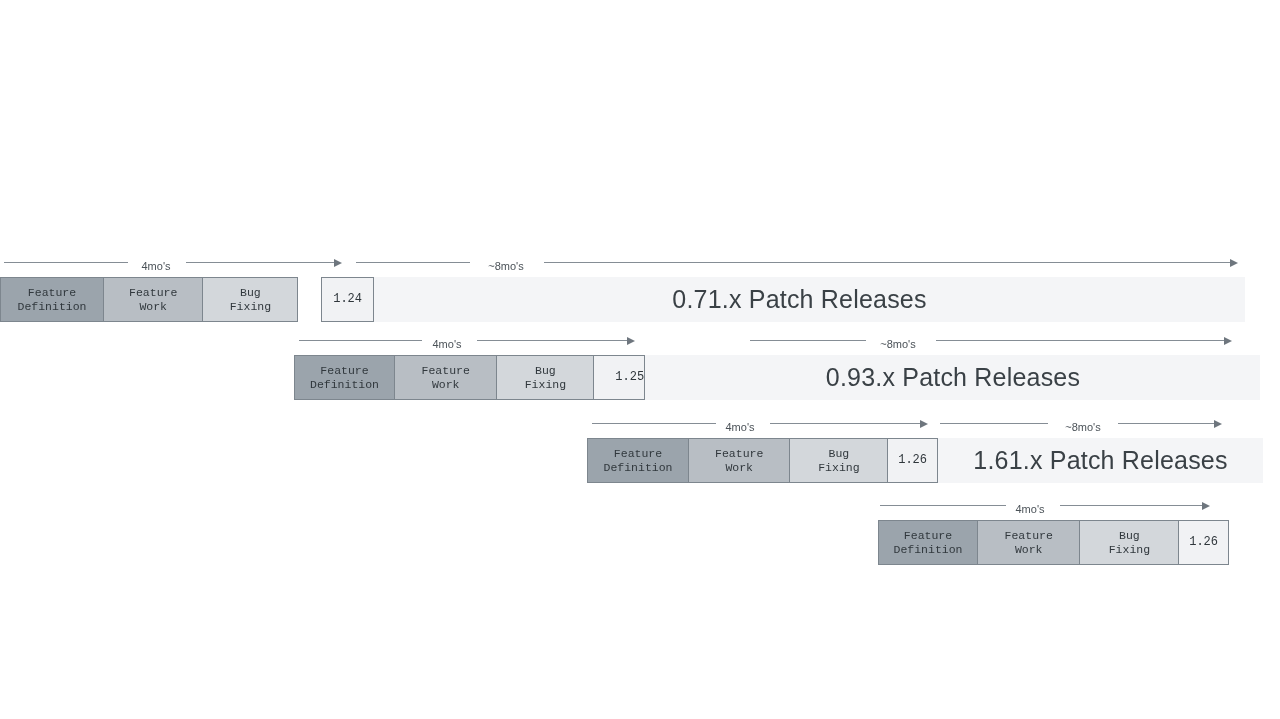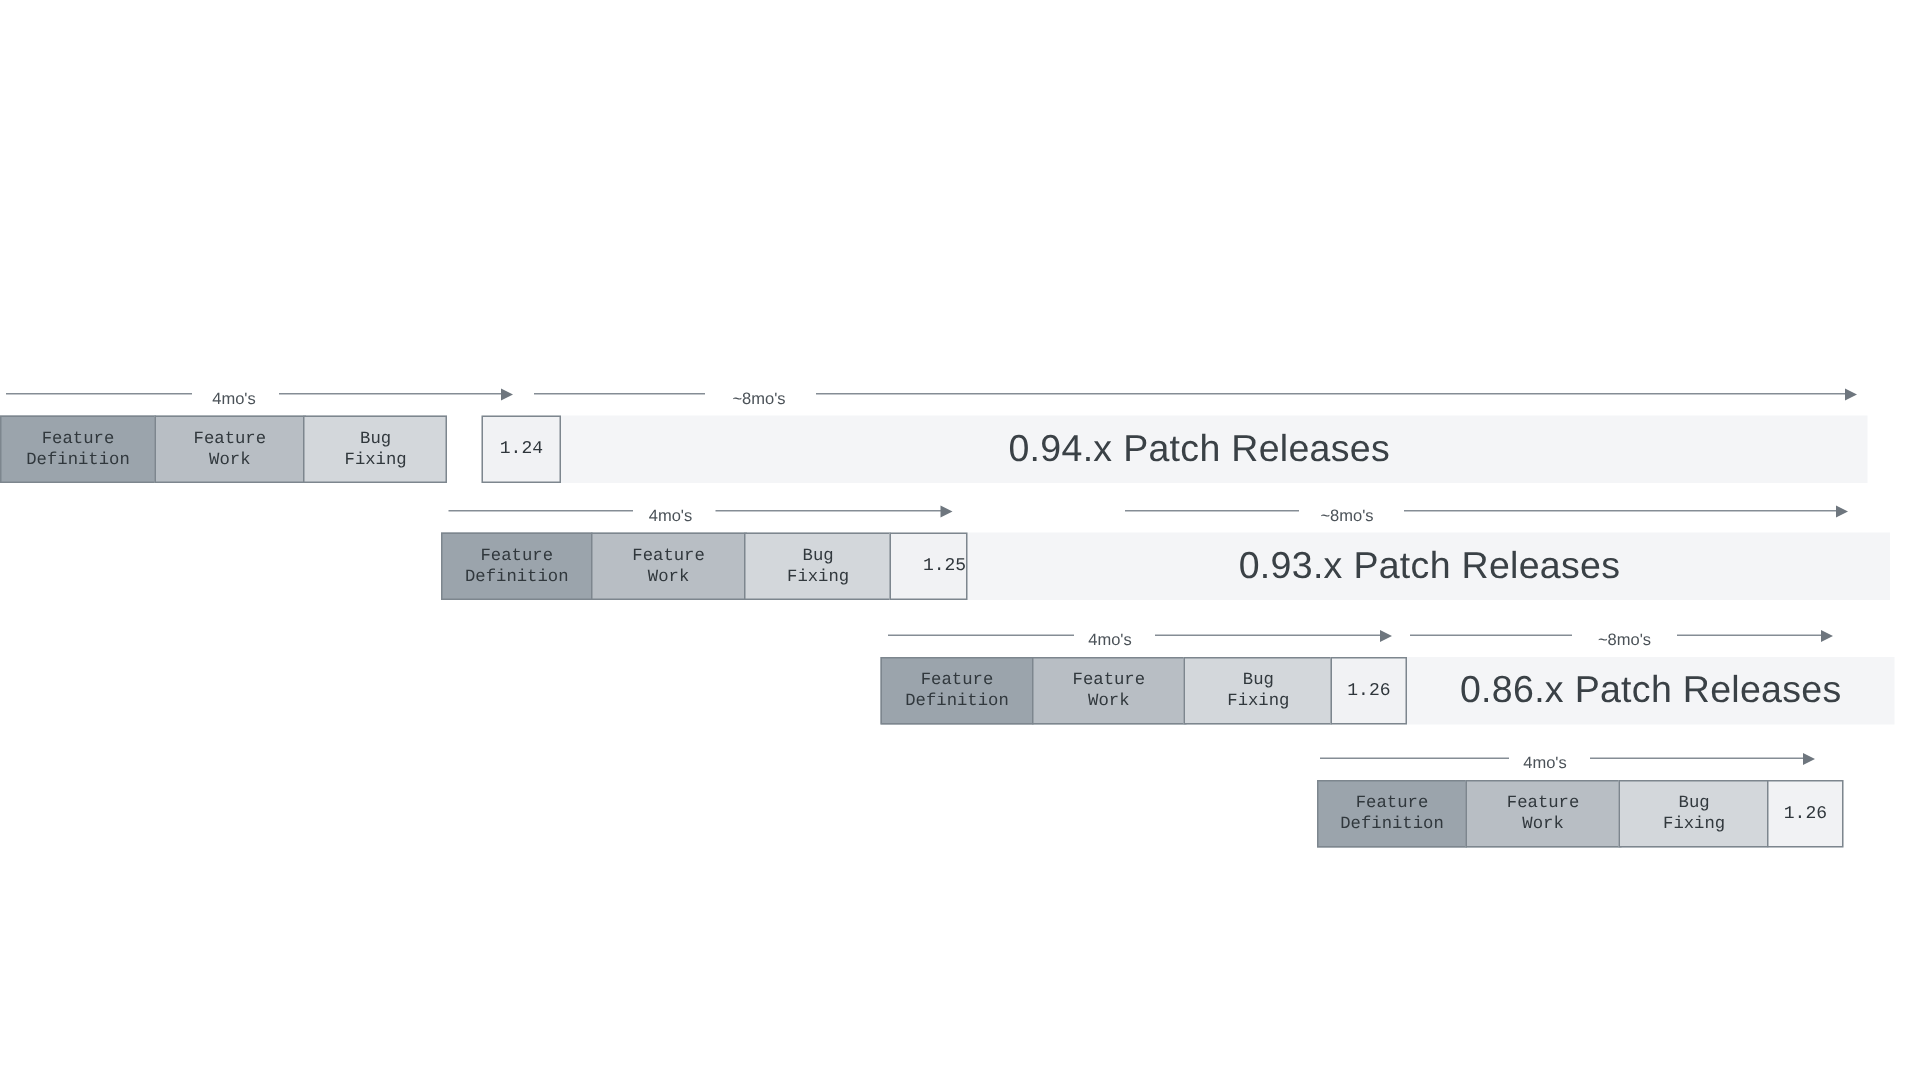--- a/index.html
+++ b/index.html
@@ -112,21 +112,21 @@
   }
 </style>
 </head>
 <body>
 
 <div id="diagram">
 
   <div class="release-row" style="left:0px; top:248px; width:1280px;">
 
     <div class="patch-band" style="left:352px; width:893px;">
-      <div class="patch-band-label">0.94.x Patch Releases</div>
+      <div class="patch-band-label">0.71.x Patch Releases</div>
     </div>
 
     <div class="phase-track" style="left:0px;">
       <div class="phase-box fill-dark" style="width:104px;">
         <span>Feature</span>
         <span>Definition</span>
       </div>
       <div class="phase-box fill-mid" style="width:101px;">
         <span>Feature</span>
         <span>Work</span>
@@ -190,21 +190,21 @@
       <div class="arrow-line" style="left:0px; width:116px;"></div>
       <div class="arrow-label" style="left:148px;">~8mo's</div>
       <div class="arrow-line" style="left:186px; width:290px;"></div>
       <div class="arrow-head" style="left:474px;"></div>
     </div>
   </div>
 
   <div class="release-row" style="left:0px; top:409px; width:1280px;">
 
     <div class="patch-band" style="left:936px; width:327px;">
-      <div class="patch-band-label">0.86.x Patch Releases</div>
+      <div class="patch-band-label">1.61.x Patch Releases</div>
     </div>
 
     <div class="phase-track" style="left:587px;">
       <div class="phase-box fill-dark" style="width:102px;">
         <span>Feature</span>
         <span>Definition</span>
       </div>
       <div class="phase-box fill-mid" style="width:103px;">
         <span>Feature</span>
         <span>Work</span>

